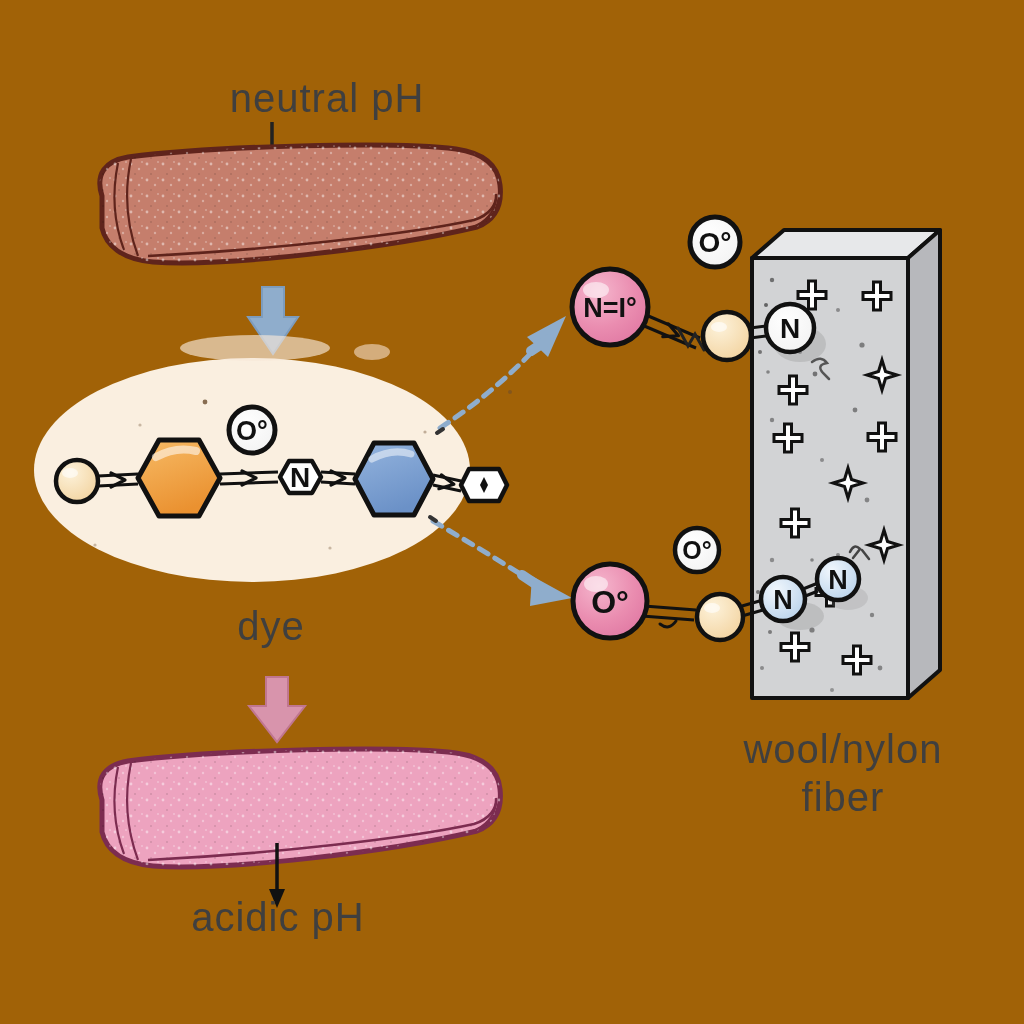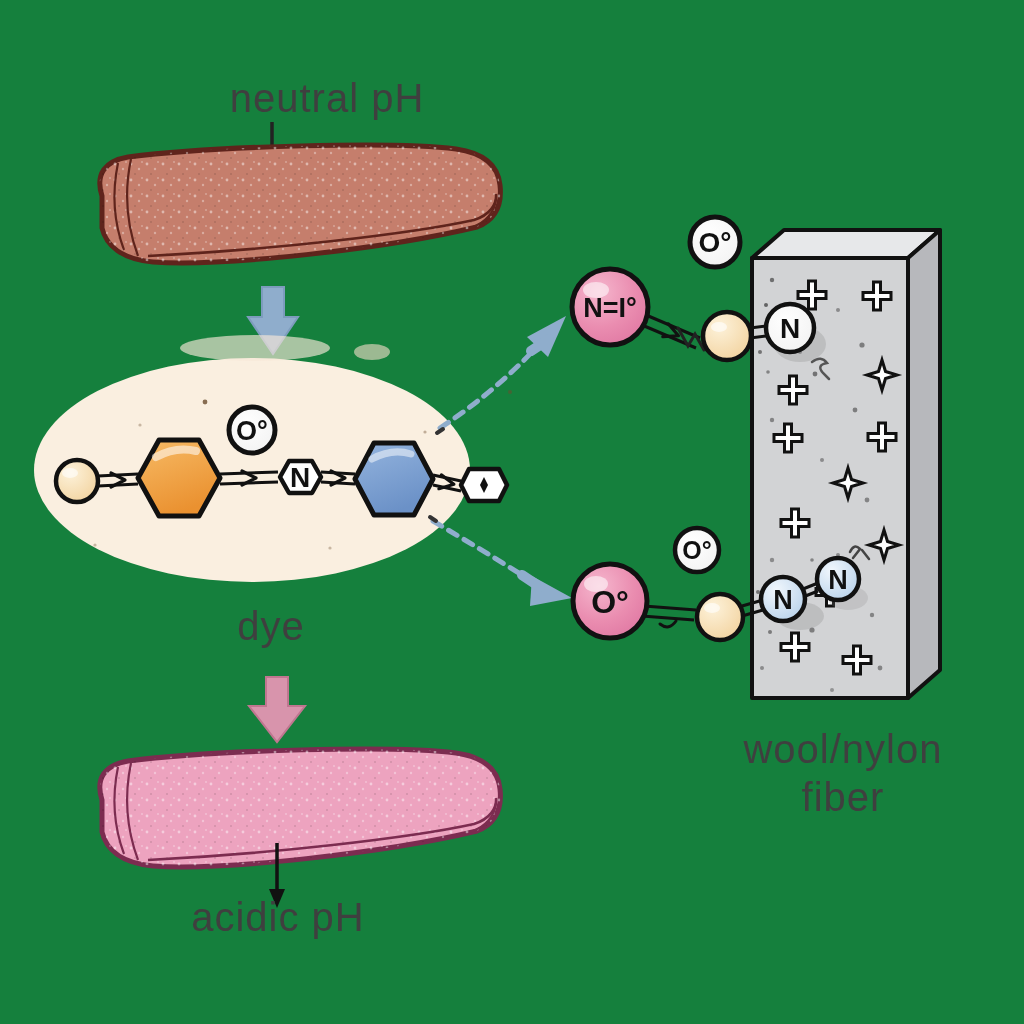--- a/index.html
+++ b/index.html
@@ -1,16 +1,16 @@
 <!DOCTYPE html>
 <html style="--neutral-fabric: #c57e6c; --neutral-fabric-outline: #5f241c; --acidic-fabric: #eda3bf; --acidic-fabric-outline: #7c2c50; --dye-blob: #faefe0; --orange-ring: #f0a344; --blue-ring: #7da0d2; --cream-atom: #f6dcae; --pink-atom: #e887ab; --light-blue-atom: #cadcf0; --fiber-front: #d2d3d5; --fiber-side: #b7b8bc; --fiber-top: #e7e8ea; --blue-arrow: #8fadcc; --pink-arrow: #d894ac; --text: #3f3f3f;"><head>
 <meta charset="utf-8">
 <style>
   html,body{margin:0;padding:0;background:#ffffff;}
-  .stage{width:1024px;height:1024px;position:relative;background:#15803d;overflow:hidden;
+  .stage{width:1024px;height:1024px;position:relative;background:#a16207;overflow:hidden;
          font-family:"Liberation Sans", sans-serif;}
   svg text{font-family:"Liberation Sans", sans-serif;}
   .caption{fill:var(--text,#3f3f3f);font-size:40px;letter-spacing:1px;}
   .atom-label{fill:#111;font-weight:bold;text-anchor:middle;}
 </style>
 </head>
 <body>
 
 <div class="stage">
 <svg width="1024" height="1024" viewBox="0 0 1024 1024">

